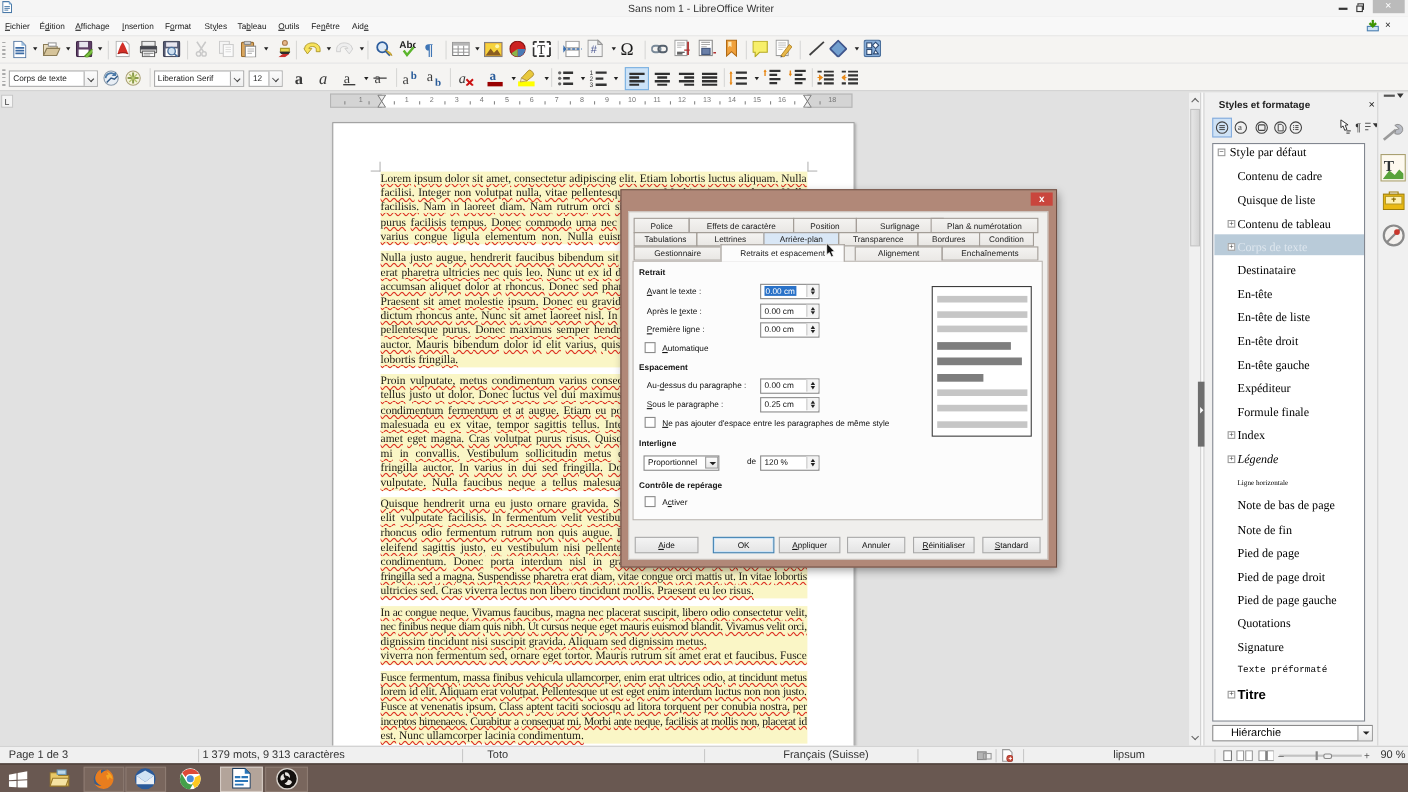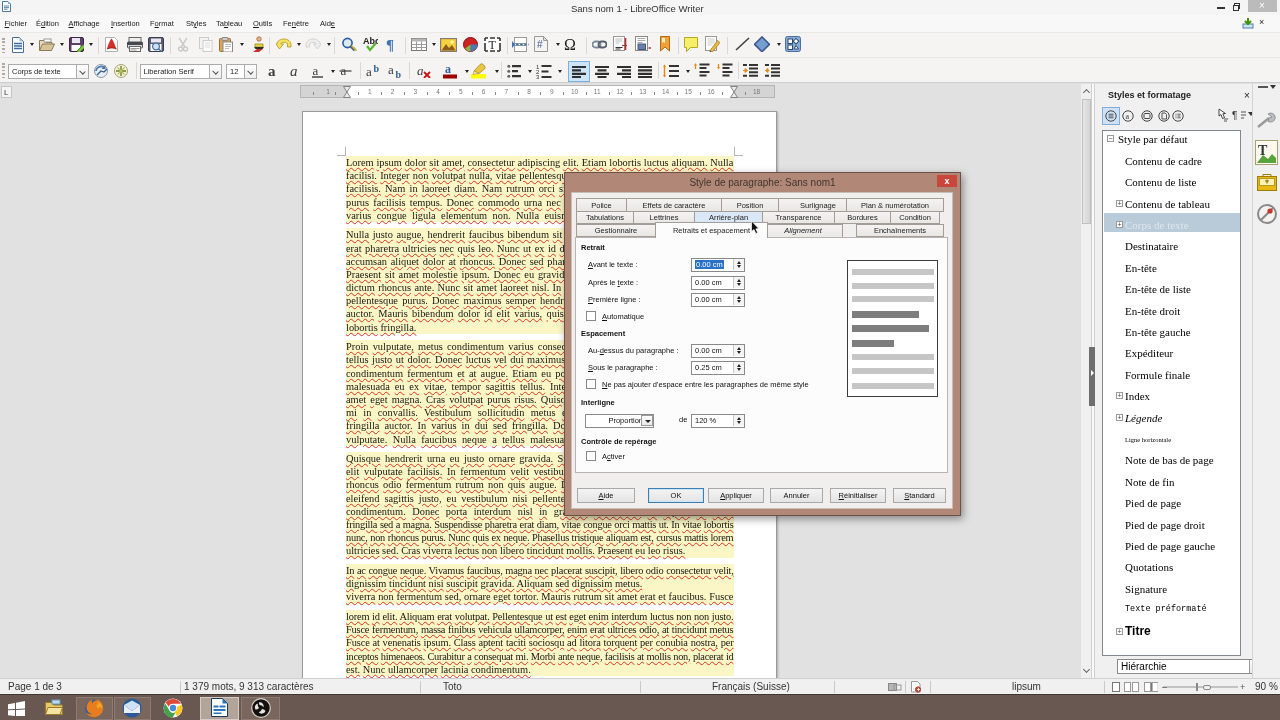--- a/index.html
+++ b/index.html
@@ -478,31 +478,31 @@
 <div class="ln"><i>fringilla</i> <i>auctor.</i> <i>In</i> <i>varius</i> <i>in</i> <i>dui</i> <i>sed</i> <i>fringilla.</i> <i>Donec</i> <i>ut</i> <i>iaculis</i> <i>arcu.</i> <i>Integer</i> <i>id</i> <i>semper</i></div>
 <div class="ln"><i>vulputate.</i> <i>Nulla</i> <i>faucibus</i> <i>neque</i> <i>a</i> <i>tellus</i> <i>malesuada</i> <i>vulputate.</i> <i>Nam</i> <i>porta</i> <i>finibus</i> <i>arcu.</i></div>
 </div>
 <div class="para">
 <div class="ln"><i>Quisque</i> <i>hendrerit</i> <i>urna</i> <i>eu</i> <i>justo</i> <i>ornare</i> <i>gravida.</i> <i>Suspendisse</i> <i>euismod</i> <i>arcu</i> <i>sit</i> <i>amet</i> <i>justo</i></div>
 <div class="ln"><i>elit</i> <i>vulputate</i> <i>facilisis.</i> <i>In</i> <i>fermentum</i> <i>velit</i> <i>vestibulum</i> <i>ex</i> <i>tempus</i> <i>maximus.</i> <i>Sed</i> <i>volutpat</i></div>
 <div class="ln"><i>rhoncus</i> <i>odio</i> <i>fermentum</i> <i>rutrum</i> <i>non</i> <i>quis</i> <i>augue.</i> <i>Duis</i> <i>maximus</i> <i>tellus</i> <i>vel</i> <i>tortor</i> <i>rhoncus,</i></div>
 <div class="ln"><i>eleifend</i> <i>sagittis</i> <i>justo,</i> <i>eu</i> <i>vestibulum</i> <i>nisi</i> <i>pellentesque</i> <i>et.</i> <i>Cras</i> <i>sed</i> <i>ligula</i> <i>a</i> <i>velit</i> <i>luctus</i></div>
 <div class="ln"><i>condimentum.</i> <i>Donec</i> <i>porta</i> <i>interdum</i> <i>nisl</i> <i>in</i> <i>gravida.</i> <i>Vestibulum</i> <i>ac</i> <i>sapien</i> <i>eu</i> <i>diam</i></div>
 <div class="ln" style="letter-spacing:-0.25px"><i>fringilla</i> <i>sed</i> <i>a</i> <i>magna.</i> <i>Suspendisse</i> <i>pharetra</i> <i>erat</i> <i>diam,</i> <i>vitae</i> <i>congue</i> <i>orci</i> <i>mattis</i> <i>ut.</i> <i>In</i> <i>vitae</i> <i>lobortis</i></div>
-<div class="ln" style="letter-spacing:-0.25px"><i>nunc,</i> <i>non</i> <i>rhoncus</i> <i>purus.</i> <i>Nunc</i> <i>quis</i> <i>ex</i> <i>neque.</i> <i>Phasellus</i> <i>tristique</i> <i>aliquam</i> <i>est,</i> <i>cursus</i> <i>mattis</i> <i>lorem</i></div>
 <div class="ln last"><i>ultricies</i> <i>sed.</i> <i>Cras</i> <i>viverra</i> <i>lectus</i> <i>non</i> <i>libero</i> <i>tincidunt</i> <i>mollis.</i> <i>Praesent</i> <i>eu</i> <i>leo</i> <i>risus.</i></div>
 </div>
 <div class="para">
 <div class="ln" style="letter-spacing:-0.21px"><i>In</i> <i>ac</i> <i>congue</i> <i>neque.</i> <i>Vivamus</i> <i>faucibus,</i> <i>magna</i> <i>nec</i> <i>placerat</i> <i>suscipit,</i> <i>libero</i> <i>odio</i> <i>consectetur</i> <i>velit,</i></div>
+<div class="ln" style="letter-spacing:-0.3px"><i>nec</i> <i>finibus</i> <i>neque</i> <i>diam</i> <i>quis</i> <i>nibh.</i> <i>Ut</i> <i>cursus</i> <i>neque</i> <i>eget</i> <i>mauris</i> <i>euismod</i> <i>blandit.</i> <i>Vivamus</i> <i>velit</i> <i>orci,</i></div>
 <div class="ln last"><i>dignissim</i> <i>tincidunt</i> <i>nisi</i> <i>suscipit</i> <i>gravida.</i> <i>Aliquam</i> <i>sed</i> <i>dignissim</i> <i>metus.</i></div>
 <div class="ln"><i>viverra</i> <i>non</i> <i>fermentum</i> <i>sed,</i> <i>ornare</i> <i>eget</i> <i>tortor.</i> <i>Mauris</i> <i>rutrum</i> <i>sit</i> <i>amet</i> <i>erat</i> <i>et</i> <i>faucibus.</i> <i>Fusce</i></div>
 </div>
 <div class="para">
+<div class="ln" style="letter-spacing:-0.2px"><i>Fusce</i> <i>fermentum,</i> <i>massa</i> <i>finibus</i> <i>vehicula</i> <i>ullamcorper,</i> <i>enim</i> <i>erat</i> <i>ultrices</i> <i>odio,</i> <i>at</i> <i>tincidunt</i> <i>metus</i></div>
 <div class="ln" style="letter-spacing:-0.19px"><i>lorem</i> <i>id</i> <i>elit.</i> <i>Aliquam</i> <i>erat</i> <i>volutpat.</i> <i>Pellentesque</i> <i>ut</i> <i>est</i> <i>eget</i> <i>enim</i> <i>interdum</i> <i>luctus</i> <i>non</i> <i>non</i> <i>justo.</i></div>
-<div class="ln" style="letter-spacing:-0.2px"><i>Fusce</i> <i>fermentum,</i> <i>massa</i> <i>finibus</i> <i>vehicula</i> <i>ullamcorper,</i> <i>enim</i> <i>erat</i> <i>ultrices</i> <i>odio,</i> <i>at</i> <i>tincidunt</i> <i>metus</i></div>
 <div class="ln" style="letter-spacing:-0.12px"><i>Fusce</i> <i>at</i> <i>venenatis</i> <i>ipsum.</i> <i>Class</i> <i>aptent</i> <i>taciti</i> <i>sociosqu</i> <i>ad</i> <i>litora</i> <i>torquent</i> <i>per</i> <i>conubia</i> <i>nostra,</i> <i>per</i></div>
 <div class="ln" style="letter-spacing:-0.3px"><i>inceptos</i> <i>himenaeos.</i> <i>Curabitur</i> <i>a</i> <i>consequat</i> <i>mi.</i> <i>Morbi</i> <i>ante</i> <i>neque,</i> <i>facilisis</i> <i>at</i> <i>mollis</i> <i>non,</i> <i>placerat</i> <i>id</i></div>
 <div class="ln last"><i>est.</i> <i>Nunc</i> <i>ullamcorper</i> <i>lacinia</i> <i>condimentum.</i></div>
 </div>
   </div>
 
 <div class="abs" id="panel">
   <div class="abs" style="left:14px;top:6px;font-size:9px;font-weight:bold;color:#222;">Styles et formatage</div>
   <div class="abs" style="left:150px;top:6px;font-size:10px;color:#222;">×</div>
   <div class="abs" style="left:8px;top:23px;width:18px;height:18px;background:#cfe2f5;border:1px solid #84acdd;"></div>
@@ -532,21 +532,21 @@
     </svg>
   <svg class="abs" style="left:138px;top:25px;" width="16" height="13">
       <text x="0" y="10" font-size="10" fill="#333">¶</text>
       <path d="M9 3h5M9 6h5M9 9h3" stroke="#555"></path>
     </svg>
   <div class="abs" style="left:154px;top:28px;width:0;height:0;border-left:3px solid transparent;border-right:3px solid transparent;border-top:4px solid #333;"></div>
   <div class="abs" id="stylelist" style="left:8px;top:46px;width:139px;height:526px;background:#fff;border:1px solid #828790;font-family:'Liberation Serif',serif;font-size:11px;color:#000;">
       <span class="exp" style="left:4px;top:4.4px;">−</span>
 <span class="sit" style="left:15px;top:2.4px;text-align:center;">Style par défaut</span>
 <span class="sit" style="left:22px;top:23.8px;">Contenu de cadre</span>
-<span class="sit" style="left:22px;top:45.2px;">Contenu de liste</span>
+<span class="sit" style="left:22px;top:45.2px;">Quisque de liste</span>
 <span class="exp" style="left:13px;top:68.6px;">+</span>
 <span class="sit" style="left:22px;top:66.6px;">Contenu de tableau</span>
 <div style="position:absolute;left:1px;top:82px;width:136px;height:19px;background:#b9cbd9;"></div>
 <span class="exp" style="left:13px;top:90.0px;">+</span>
 <span class="sit" style="left:22px;top:88.0px;color:#dde6ee;">Corps de texte</span>
 <span class="sit" style="left:22px;top:109.4px;">Destinataire</span>
 <span class="sit" style="left:22px;top:130.8px;">En-tête</span>
 <span class="sit" style="left:22px;top:152.2px;">En-tête de liste</span>
 <span class="sit" style="left:22px;top:173.6px;">En-tête droit</span>
 <span class="sit" style="left:22px;top:195.0px;">En-tête gauche</span>
@@ -561,21 +561,21 @@
 <span class="sit" style="left:22px;top:344.8px;">Note de fin</span>
 <span class="sit" style="left:22px;top:366.2px;">Pied de page</span>
 <span class="sit" style="left:22px;top:387.6px;">Pied de page droit</span>
 <span class="sit" style="left:22px;top:409.0px;">Pied de page gauche</span>
 <span class="sit" style="left:22px;top:430.4px;">Quotations</span>
 <span class="sit" style="left:22px;top:451.8px;">Signature</span>
 <span class="sit" style="left:22px;top:473.2px;font-family:'Liberation Mono',monospace;font-size:8.5px;">Texte préformaté</span>
 <span class="exp" style="left:13px;top:496.6px;">+</span>
 <span class="sit" style="left:22px;top:494.6px;font-family:'Liberation Sans',sans-serif;font-size:12px;font-weight:bold;top:492.6px;">Titre</span>
     </div>
-  <div class="abs" style="left:23px;top:575px;width:146px;height:15px;background:#fff;border:1px solid #8a8a8a;font-size:10px;line-height:13px;padding-left:3px;">Hiérarchie<span style="position:absolute;right:0;top:0;width:13px;height:13px;background:linear-gradient(#fdfdfd,#e8e8e8);border-left:1px solid #9a9a9a;">
+  <div class="abs" style="left:8px;top:575px;width:146px;height:15px;background:#fff;border:1px solid #8a8a8a;font-size:10px;line-height:13px;padding-left:16px;">Hiérarchie<span style="position:absolute;right:0;top:0;width:13px;height:13px;background:linear-gradient(#fdfdfd,#e8e8e8);border-left:1px solid #9a9a9a;">
         <span style="position:absolute;left:3.5px;top:5px;border-left:3px solid transparent;border-right:3px solid transparent;border-top:3.5px solid #222;"></span>
       </span></div>
 </div>
 <div class="abs" id="sidestrip">
   <div class="abs" style="left:5px;top:2px;width:10px;height:2px;background:#555;"></div>
   <div class="abs" style="left:17px;top:1px;width:0;height:0;border-left:3px solid transparent;border-right:3px solid transparent;border-top:4px solid #333;"></div>
   <svg class="abs" style="left:3px;top:26px;" width="22" height="20">
       <path d="M2 17 L13 8" stroke="#9a9a9a" stroke-width="2.5"></path>
       <path d="M12 4 a4.5 4.5 0 1 1 2 8 l-2-0.5 1-3.5 3-1z" fill="#b9bcc4" stroke="#888" stroke-width="0.8"></path>
     </svg>
@@ -594,37 +594,36 @@
       <circle cx="11" cy="11" r="9" fill="#f4f1ee" stroke="#8a8a8a" stroke-width="2"></circle>
       <path d="M5 17 L17 5" stroke="#8a8a8a" stroke-width="2"></path>
       <circle cx="14" cy="8" r="2.6" fill="#c9372c"></circle>
     </svg>
 </div>
 <div class="abs" style="left:1091px;top:84px;width:4px;height:594px;background:#fafafa;border-left:1px solid #cfcfcf;border-right:1px solid #cfcfcf;"></div>
 <div class="abs" style="left:1089px;top:347px;width:6px;height:59px;background:#6e6e6e;"></div>
 <div class="abs" style="left:1090.5px;top:370px;width:0;height:0;border-top:3px solid transparent;border-bottom:3px solid transparent;border-left:3.5px solid #fff;"></div>
 
 <div class="abs" id="dialog">
-  <div class="abs" style="left:0;top:5px;width:397px;text-align:center;font-size:10px;color:#42342c;">Style de paragraphe: Sans nom1</div>
   <div class="abs" style="left:373px;top:3px;width:20px;height:12px;background:#c9463d;color:#fff;font-size:9px;font-weight:bold;text-align:center;line-height:12px;">x</div>
   <div class="abs" id="dlginner" style="left:7px;top:20px;width:382px;height:317px;background:#f0efed;"></div>
 
   <div class="tab" style="left:12px;top:26px;width:51px;height:14px;line-height:13px;">Police</div>
   <div class="tab" style="left:62px;top:26px;width:96px;height:14px;line-height:13px;">Effets de caractère</div>
   <div class="tab" style="left:157px;top:26px;width:58px;height:14px;line-height:13px;">Position</div>
   <div class="tab" style="left:214px;top:26px;width:80px;height:14px;line-height:13px;">Surlignage</div>
   <div class="tab" style="left:282px;top:26px;width:98px;height:14px;line-height:13px;">Plan &amp; numérotation</div>
   <div class="tab" style="left:12px;top:39px;width:58px;height:13px;line-height:12px;">Tabulations</div>
   <div class="tab" style="left:69px;top:39px;width:62px;height:13px;line-height:12px;">Lettrines</div>
   <div class="tab" style="left:130px;top:39px;width:69px;height:13px;line-height:12px;background:#d9e7f6;">Arrière-plan</div>
   <div class="tab" style="left:198px;top:39px;width:73px;height:13px;line-height:12px;">Transparence</div>
   <div class="tab" style="left:270px;top:39px;width:57px;height:13px;line-height:12px;">Bordures</div>
   <div class="tab" style="left:326px;top:39px;width:50px;height:13px;line-height:12px;">Condition</div>
   <div class="tab" style="left:12px;top:52px;width:80px;height:13px;line-height:12px;">Gestionnaire</div>
-  <div class="tab" style="left:199px;top:52px;width:80px;height:16px;line-height:12px;font-style:italic;">Alignement</div>
+  <div class="tab" style="left:213px;top:52px;width:80px;height:16px;line-height:12px;">Alignement</div>
   <div class="tab" style="left:292px;top:52px;width:88px;height:13px;line-height:12px;">Enchaînements</div>
 
   <div class="abs" style="left:11px;top:65px;width:373px;height:236px;background:#fcfcfc;border:1px solid #b9b4af;"></div>
   <div class="tab" style="left:91px;top:50px;width:113px;height:16px;line-height:15px;background:#fcfcfc;border-bottom:none;">Retraits et espacement</div>
 
   <div class="blbl" style="left:17px;top:71px;">Retrait</div>
   <div class="lbl" style="left:24px;top:88px;"><u>A</u>vant le texte :</div>
   <div class="fld" style="left:127px;top:86px;"><span style="background:#2a72c8;color:#fff;padding:0 1px;">0.00 cm</span><span class="spin"></span></div>
   <div class="lbl" style="left:24px;top:106px;">Après le <u>t</u>exte :</div>
   <div class="fld" style="left:127px;top:104px;">0.00 cm<span class="spin"></span></div>
@@ -633,21 +632,21 @@
   <div class="chk" style="left:22px;top:139px;"></div>
   <div class="lbl" style="left:38px;top:140px;"><u>A</u>utomatique</div>
   <div class="blbl" style="left:17px;top:157px;">Espacement</div>
   <div class="lbl" style="left:24px;top:174px;">Au-<u>d</u>essus du paragraphe :</div>
   <div class="fld" style="left:127px;top:172px;">0.00 cm<span class="spin"></span></div>
   <div class="lbl" style="left:24px;top:191px;"><u>S</u>ous le paragraphe :</div>
   <div class="fld" style="left:127px;top:189px;">0.25 cm<span class="spin"></span></div>
   <div class="chk" style="left:22px;top:207px;"></div>
   <div class="lbl" style="left:38px;top:208px;"><u>N</u>e pas ajouter d'espace entre les paragraphes de même style</div>
   <div class="blbl" style="left:17px;top:226px;">Interligne</div>
-  <div class="fld" style="left:21px;top:242px;width:69px;text-align:right;">Proportionnel<span class="drop"></span></div>
+  <div class="fld" style="left:21px;top:242px;width:69px;">Proportionnel<span class="drop"></span></div>
   <div class="lbl" style="left:115px;top:243px;">de</div>
   <div class="fld" style="left:127px;top:242px;">120 %<span class="spin"></span></div>
   <div class="blbl" style="left:17px;top:265px;">Contrôle de repérage</div>
   <div class="chk" style="left:22px;top:279px;"></div>
   <div class="lbl" style="left:38px;top:280px;">A<u>c</u>tiver</div>
 
   <div class="abs" style="left:283px;top:88px;width:91px;height:137px;background:#fff;border:1px solid #3c3c3c;">
     <div class="abs" style="left:4px;top:8px;width:82px;height:6px;background:#c6c6c6;"></div>
     <div class="abs" style="left:4px;top:22px;width:82px;height:6px;background:#c6c6c6;"></div>
     <div class="abs" style="left:4px;top:35px;width:82px;height:6px;background:#c6c6c6;"></div>

